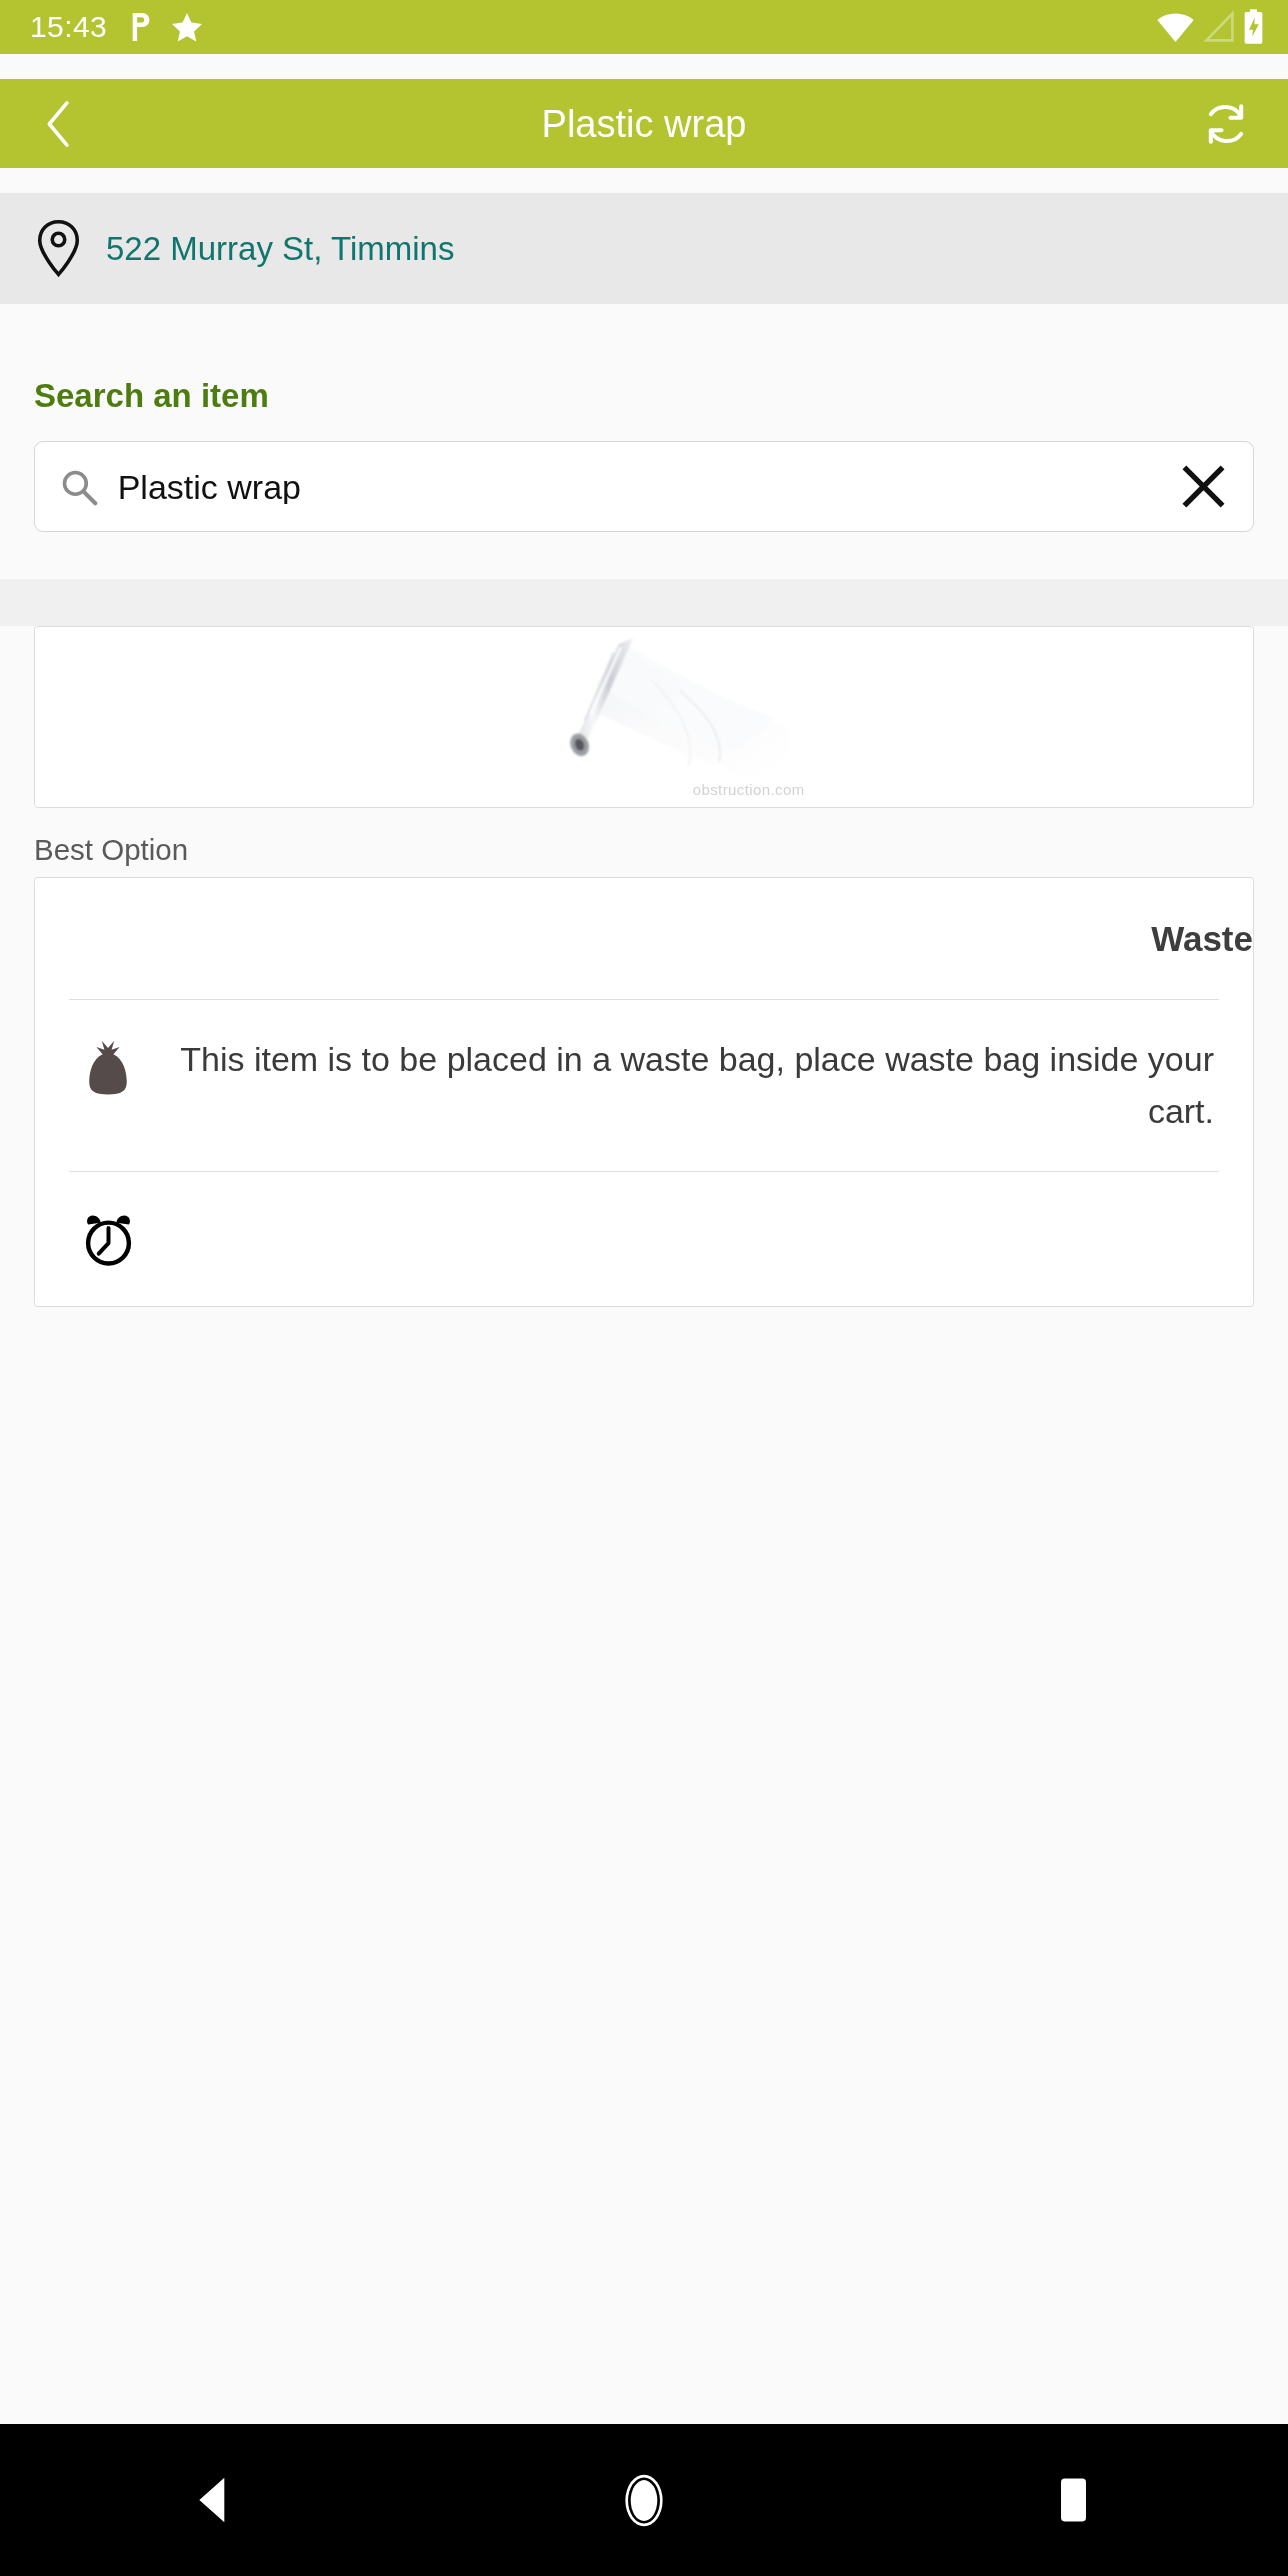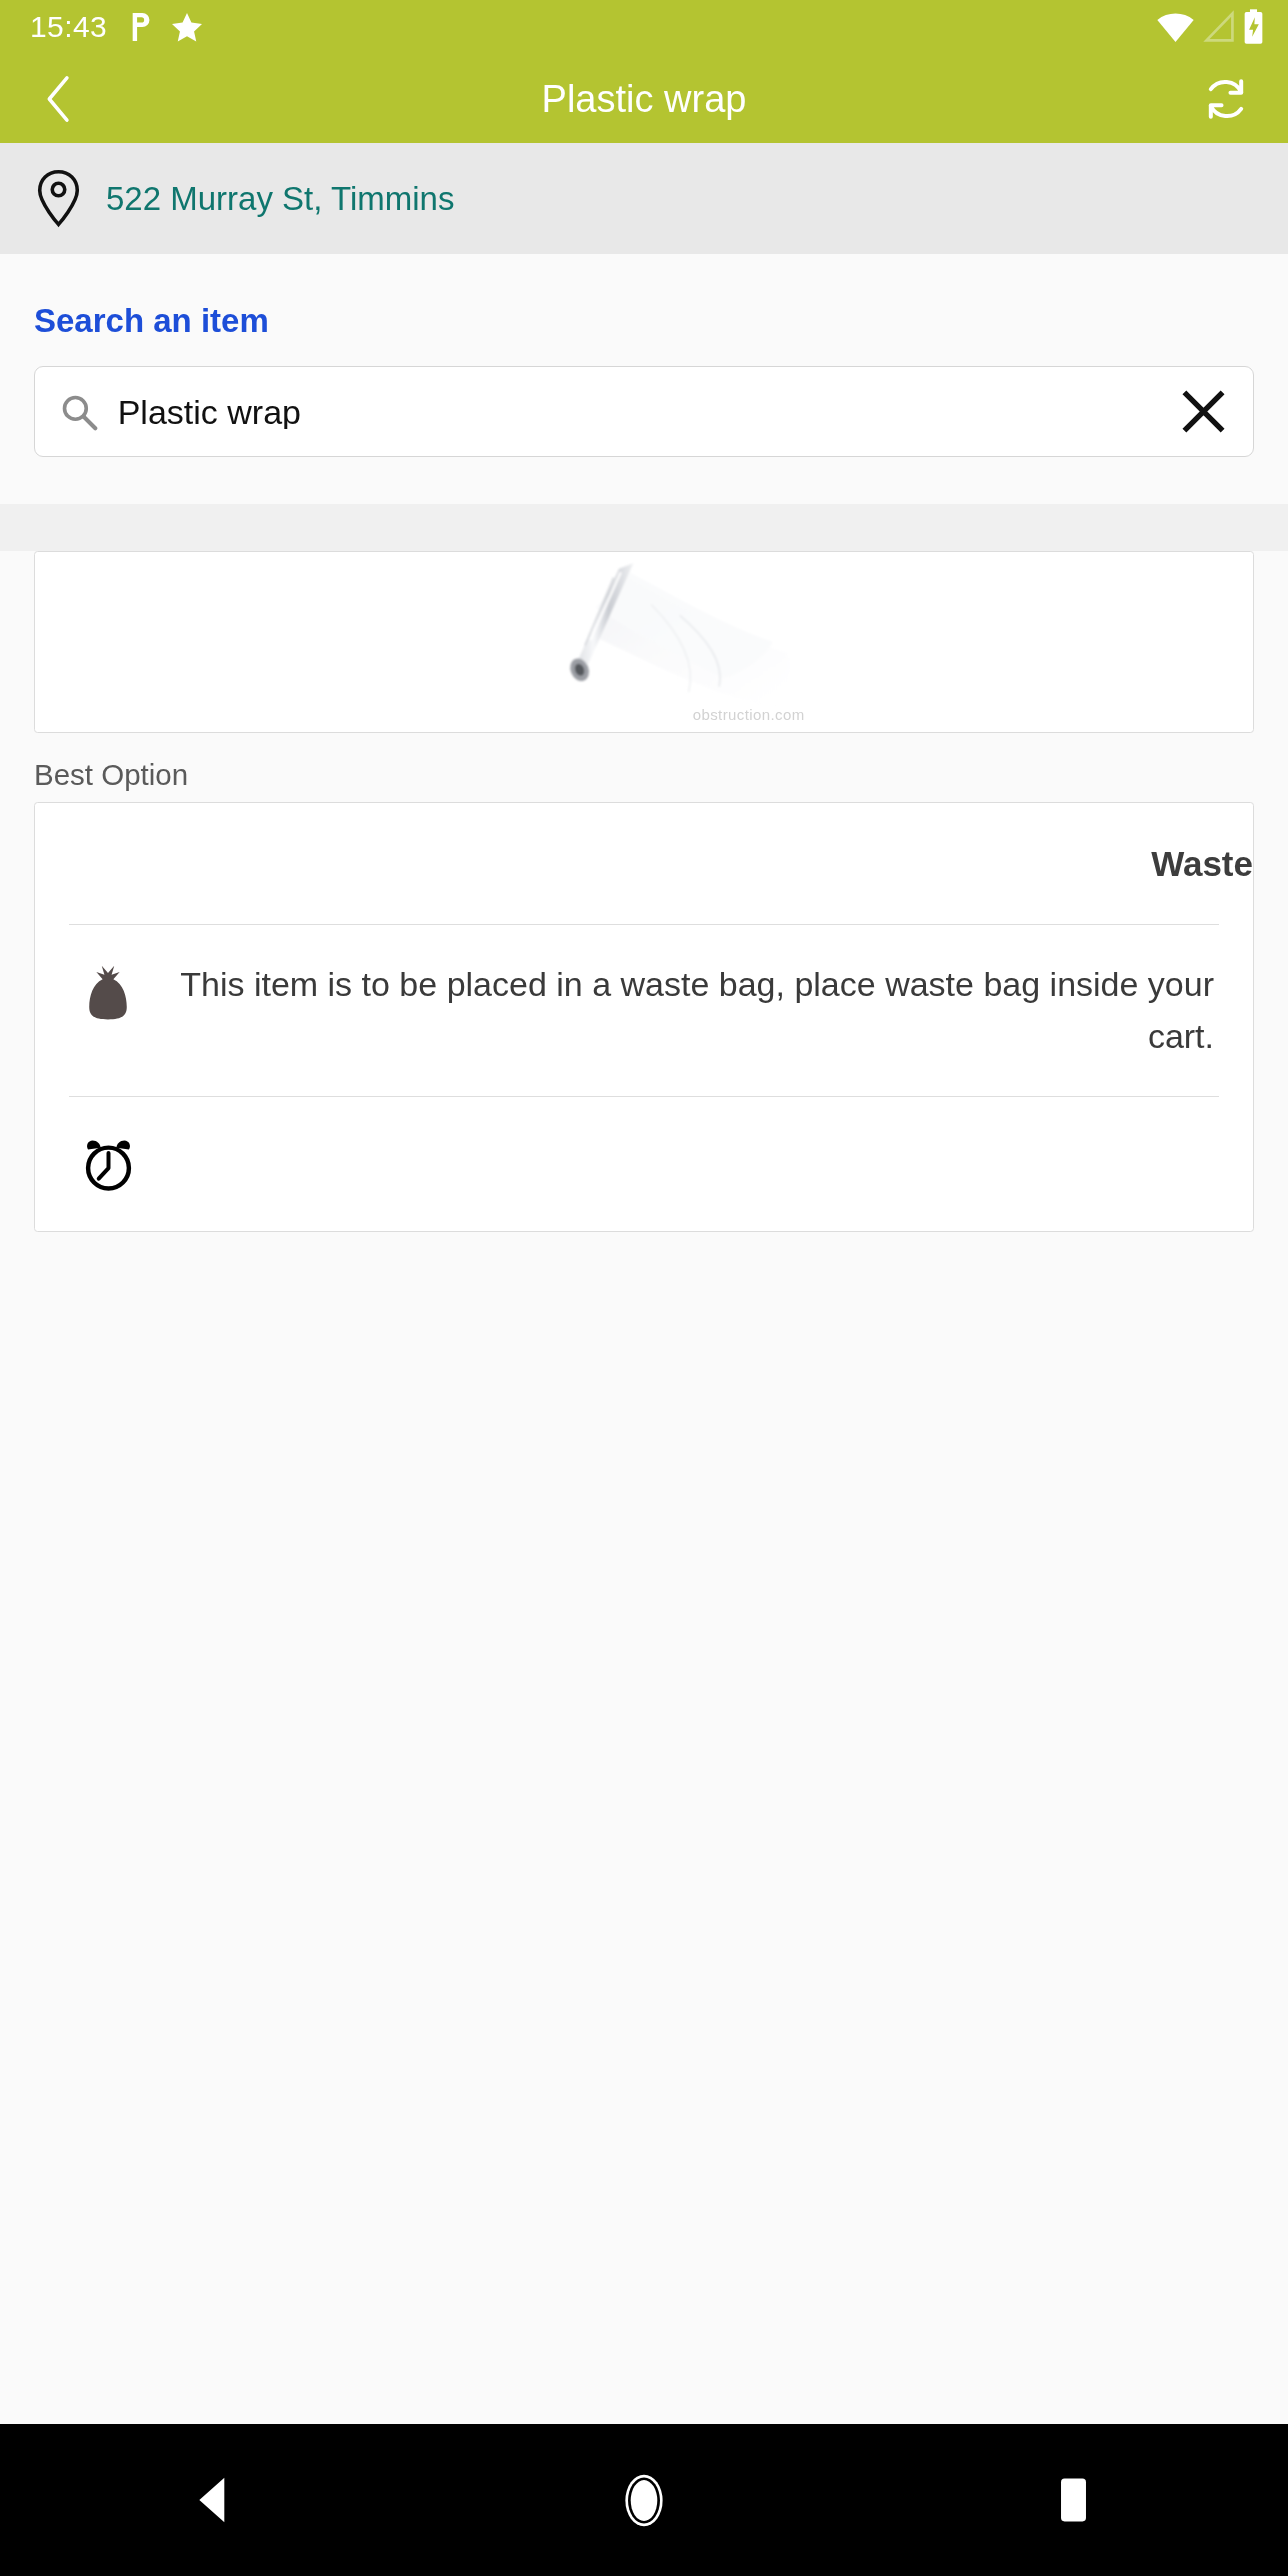--- a/index.html
+++ b/index.html
@@ -10,20 +10,21 @@
     font-family: "Liberation Sans", sans-serif;
     overflow: hidden;
   }
   .screen {
     position: relative;
     width: 1288px;
     height: 2576px;
     display: flex;
     flex-direction: column;
     background: #fafafa;
+    gap: 25px;
   }
 
   
   .status-bar {
     height: 54px;
     background: #b4c431;
     display: flex;
     align-items: center;
     padding: 0 23px 0 30px;
     flex: 0 0 auto;
@@ -111,21 +112,21 @@
     overflow: hidden;
     position: relative;
   }
 
   .search-section {
     padding: 50px 34px 0 34px;
   }
   .search-label {
     font-size: 33px;
     font-weight: bold;
-    color: #1d4ed8;
+    color: #4d7c0f;
     margin-bottom: 29px;
     line-height: 1;
   }
   .search-box {
     height: 91px;
     background: #ffffff;
     border: 0.9px solid #d6d6d6;
     border-radius: 9px;
     display: flex;
     align-items: center;

